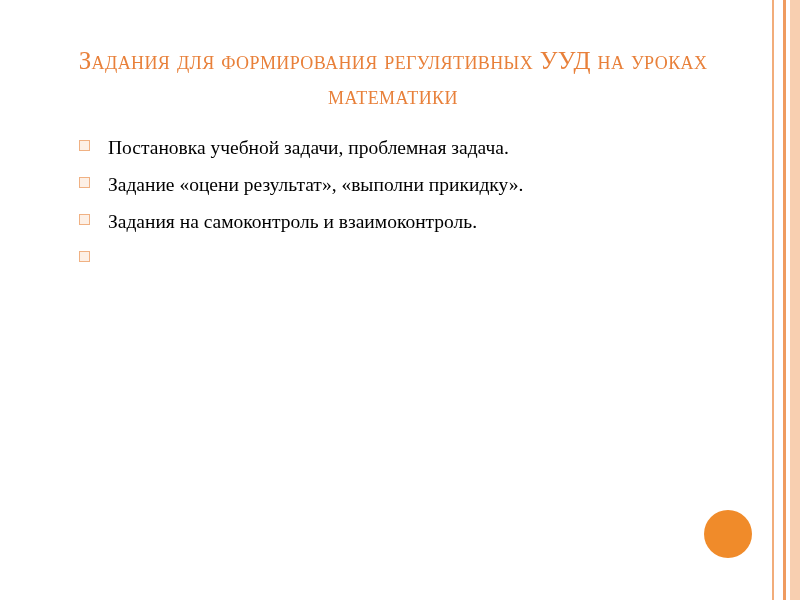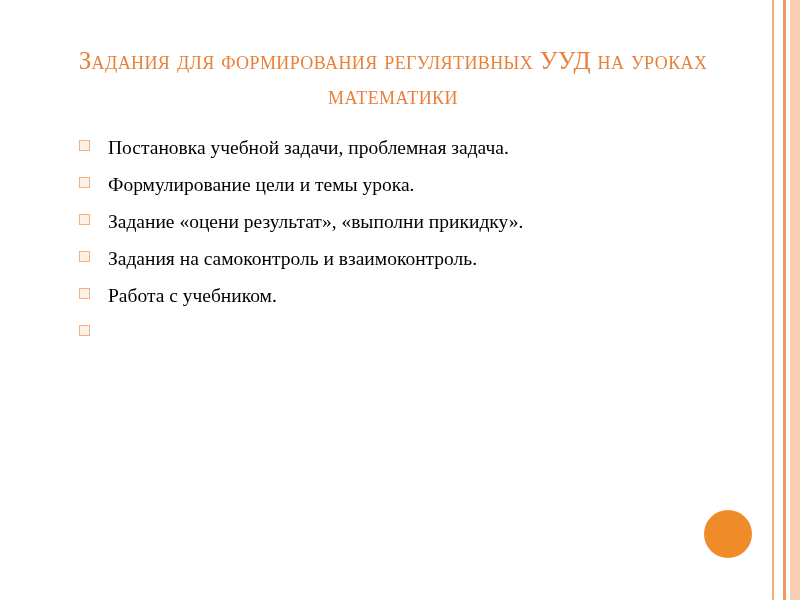--- a/index.html
+++ b/index.html
@@ -116,37 +116,32 @@
 
   <div class="title">Задания для формирования регулятивных УУД на уроках математики</div>
 
   <ul class="body-list">
     <li class="bullet-item">
       <span class="bullet-glyph"></span>
       <span>Постановка учебной задачи, проблемная задача.</span>
     </li>
     <li class="bullet-item">
       <span class="bullet-glyph"></span>
-      <span>Формулирование цели и темы урока.</span>
     </li>
     <li class="bullet-item">
       <span class="bullet-glyph"></span>
     </li>
     <li class="bullet-item">
       <span class="bullet-glyph"></span>
       <span>Задание «оцени результат», «выполни прикидку».</span>
     </li>
     <li class="bullet-item">
       <span class="bullet-glyph"></span>
       <span>Задания на самоконтроль и взаимоконтроль.</span>
     </li>
     <li class="bullet-item">
       <span class="bullet-glyph"></span>
-      <span>Работа с учебником.</span>
-    </li>
-    <li class="bullet-item">
-      <span class="bullet-glyph"></span>
     </li>
   </ul>
 
   <div class="circle-deco"></div>
 
 </div>
 
 </body></html>

